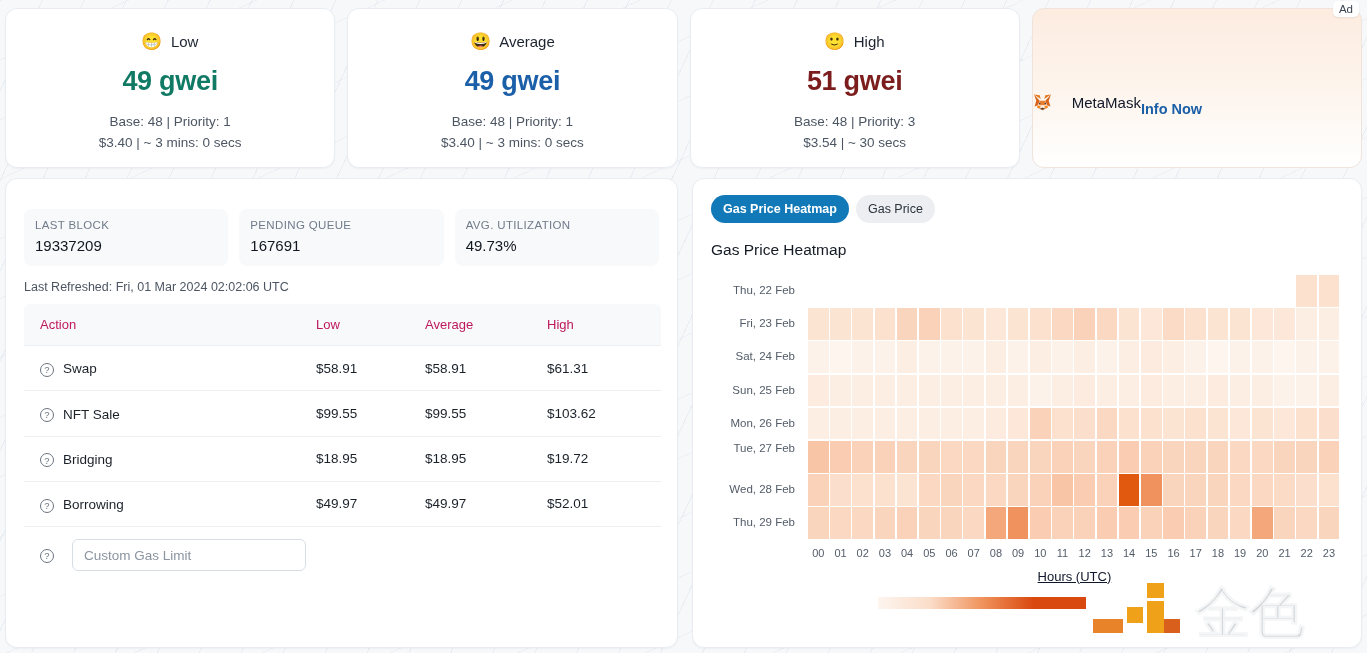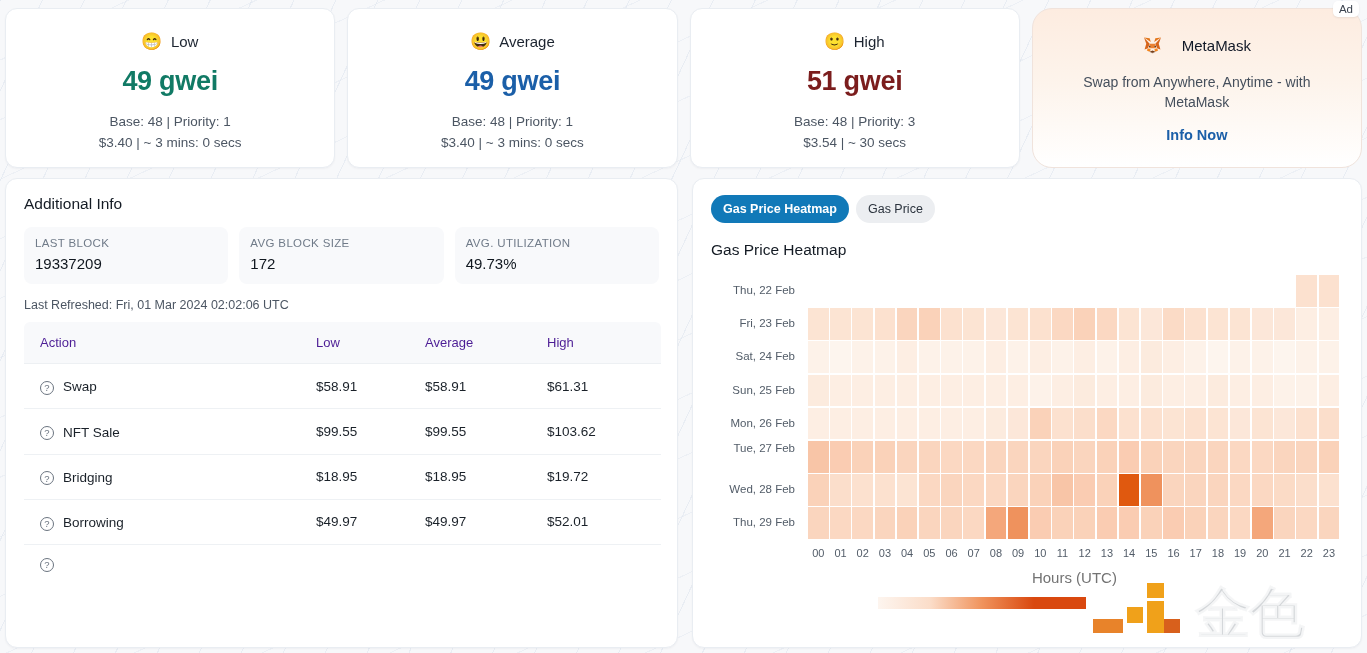--- a/index.html
+++ b/index.html
@@ -47,23 +47,23 @@
   .gas-value.high { color: #7b1d1d; }
   .gas-sub {
     margin-top: 17px; font-size: 13.5px; color: #4c5663;
   }
   .gas-sub2 { margin-top: 6px; font-size: 13.5px; color: #4c5663; }
 
   
   .ad-card {
     flex: 1 1 0; position: relative;
     border: 1px solid #f0e3dc;
-    border-radius: 20px;
+    border-radius: 12px;
     background: linear-gradient(180deg, #fdece0 0%, #fdf4ec 48%, #ffffff 100%);
-    display: flex; flex-direction: column; align-items: center;
+    display: flex; flex-direction: row; align-items: center;
     padding-top: 28px;
   }
   .ad-badge {
     position: absolute; top: -8px; right: 2px;
     background: #ffffff; border-radius: 5px;
     font-size: 11.5px; color: #3c4450;
     padding: 2px 6px;
     box-shadow: 0 1px 2px rgba(16,24,40,0.08);
   }
   .ad-head {
@@ -107,21 +107,21 @@
   .stat-value { margin-top: 6px; font-size: 15px; color: #10171f; }
 
   .refreshed { margin-top: 14px; font-size: 12.5px; color: #4c5663; }
 
   .fa-title { margin-top: 18px; font-size: 15.5px; color: #141b24; }
 
   table.actions { width: 637px; border-collapse: collapse; margin-top: 10px; }
   table.actions thead th {
     background: #f8f9fb;
     text-align: left;
-    font-size: 13px; font-weight: 400; color: #4c1d95;
+    font-size: 13px; font-weight: 400; color: #be185d;
     padding: 13px 0 13px 0;
     border-bottom: 1px solid #edf0f3;
   }
   table.actions thead th:first-child { padding-left: 16px; border-top-left-radius: 6px; }
   table.actions thead th:last-child  { border-top-right-radius: 6px; }
   table.actions tbody td {
     font-size: 13.5px; color: #1a2129;
     padding: 14px 0 14px 0;
     border-bottom: 1px solid #eef1f4;
   }
@@ -168,21 +168,21 @@
     position: absolute; right: 0; font-size: 11.5px; color: #525c68;
     white-space: nowrap; text-align: right;
   }
   .hm-grid { position: absolute; left: 97px; top: 0; }
   .hm-cell { position: absolute; }
   .hm-xlabels { position: absolute; left: 97px; }
   .hm-xlabel {
     position: absolute; font-size: 11px; color: #525c68; text-align: center; width: 22px;
   }
   .hm-axis-title {
-    position: absolute; font-size: 15px; color: #737373; text-align: center;
+    position: absolute; font-size: 13px; color: #0f172a; text-align: center; text-decoration: underline;
   }
   .legend-bar { position: absolute; height: 12px; }
   .legend-seg { position: absolute; top: 0; height: 12px; }
 
   
   .watermark {
     position: absolute; right: 6px; bottom: -4px;
     width: 268px; height: 74px; pointer-events: none;
   }
   .wm-text {
@@ -244,38 +244,36 @@
             <polygon points="24,20 19,22 21,26 26,24" fill="#f6851b"></polygon>
             <polygon points="11,12 21,12 22,20 10,20" fill="#e88032"></polygon>
             <polygon points="6,24 16,29 26,24 21,26 11,26" fill="#c0ad9e"></polygon>
             <polygon points="11,26 16,28 21,26 16,24" fill="#763d16"></polygon>
             <polygon points="10,15 13,17 10,18" fill="#233447"></polygon>
             <polygon points="22,15 19,17 22,18" fill="#233447"></polygon>
           </svg>
         </span>
         <span>MetaMask</span>
       </div>
-      <div class="ad-text">Swap from Anywhere, Anytime - with MetaMask</div>
       <a class="ad-link" href="#">Info Now</a>
     </div>
   </div>
 
   <div class="lower">
 
     <div class="panel panel-left">
-      <div class="section-title">Additional Info</div>
 
       <div class="stat-row">
         <div class="stat-box">
           <div class="stat-label">LAST BLOCK</div>
           <div class="stat-value">19337209</div>
         </div>
         <div class="stat-box">
-          <div class="stat-label">AVG BLOCK SIZE</div>
-          <div class="stat-value">172</div>
+          <div class="stat-label">PENDING QUEUE</div>
+          <div class="stat-value">167691</div>
         </div>
         <div class="stat-box">
           <div class="stat-label">AVG. UTILIZATION</div>
           <div class="stat-value">49.73%</div>
         </div>
       </div>
 
       <div class="refreshed">Last Refreshed: Fri, 01 Mar 2024 02:02:06 UTC</div>
 
 
@@ -323,20 +321,21 @@
                 </span></td>
             <td>$49.97</td>
             <td>$49.97</td>
             <td>$52.01</td>
           </tr>
         </tbody>
       </table>
 
       <div class="gaslimit-row">
         <span class="qmark">?</span>
+        <input class="gaslimit-input" type="text" placeholder="Custom Gas Limit" style="">
       </div>
     </div>
 
     <div class="panel panel-right">
       <div class="tabs">
         <button class="tab active">Gas Price Heatmap</button>
         <button class="tab inactive">Gas Price</button>
       </div>
 
       <div class="chart-title">Gas Price Heatmap</div>

